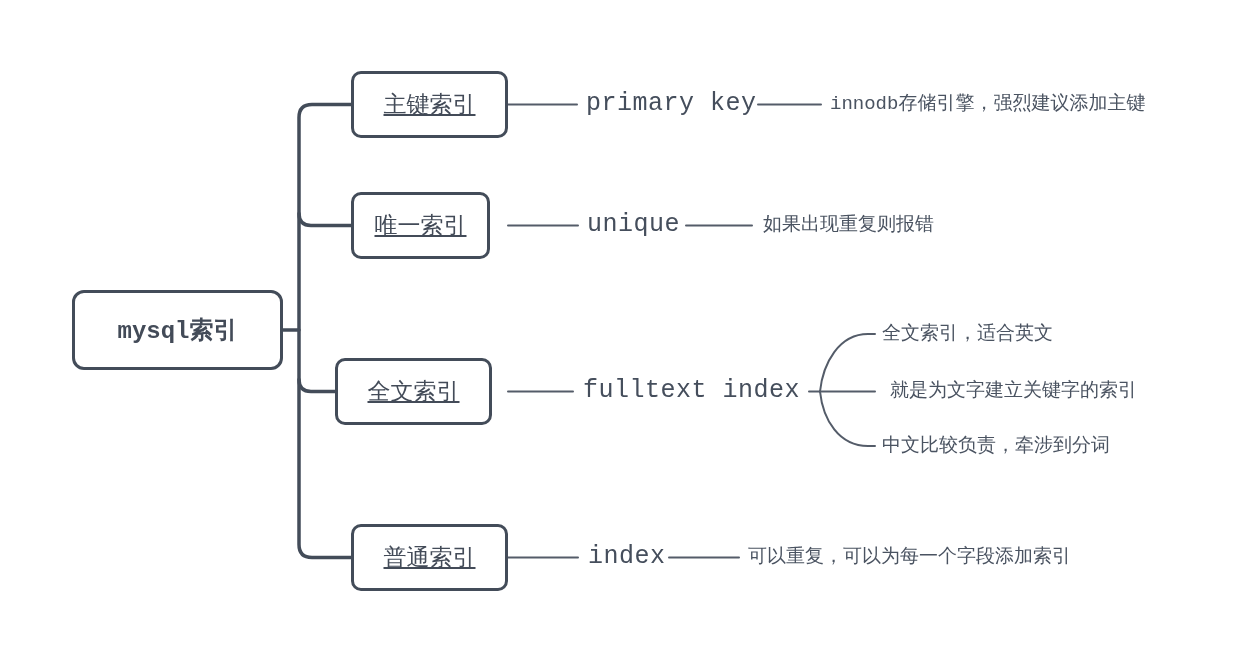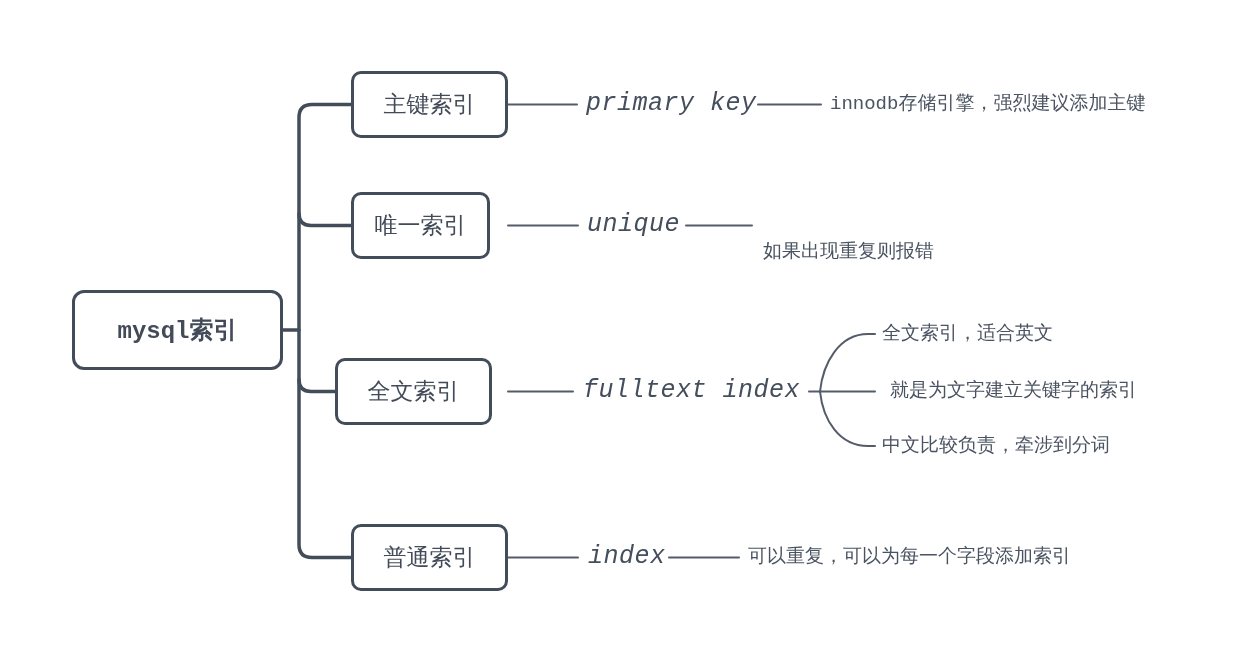--- a/index.html
+++ b/index.html
@@ -14,26 +14,26 @@
   .node {
     position:absolute; box-sizing:border-box; background:#ffffff;
     border:3.5px solid #434c59; border-radius:10px;
     display:flex; align-items:center; justify-content:center;
     color:#434b58; white-space:nowrap;
   }
   .node.root {
     border-radius:12px; font-weight:bold; font-size:24px;
     font-family:"Liberation Mono", "DejaVu Sans", sans-serif;
   }
-  .node.child { font-size:23px; }
+  .node.child { font-size:23px;text-decoration:underline; }
 
   .keyword {
     position:absolute; white-space:nowrap; line-height:32px; height:32px;
     font-family:"Liberation Mono", "DejaVu Sans Mono", monospace;
-    font-size:25px; color:#454e5c; letter-spacing:0.5px;font-style:italic;
+    font-size:25px; color:#454e5c; letter-spacing:0.5px;
   }
   .note {
     position:absolute; white-space:nowrap; line-height:26px; height:26px;
     font-family:"Liberation Mono", "DejaVu Sans", sans-serif;
     font-size:19px; color:#4a5361;
   }
 </style>
 </head>
 <body>
 
@@ -78,19 +78,19 @@
   <div class="node child" style="left:351px; top:524px; width:157px; height:67px;">
     <span>普通索引</span>
   </div>
 
   <div class="keyword" style="left:586px; top:88px;">primary key</div>
   <div class="keyword" style="left:587px; top:209px;">unique</div>
   <div class="keyword" style="left:583px; top:375px;">fulltext index</div>
   <div class="keyword" style="left:588px; top:541px;">index</div>
 
   <div class="note" style="left:830px; top:91px;">innodb存储引擎，强烈建议添加主键</div>
-  <div class="note" style="left:763px; top:212px;margin-top:27px;">如果出现重复则报错</div>
+  <div class="note" style="left:763px; top:212px;">如果出现重复则报错</div>
   <div class="note" style="left:882px; top:321px;">全文索引，适合英文</div>
   <div class="note" style="left:882px; top:378px;margin-left:8px;">就是为文字建立关键字的索引</div>
   <div class="note" style="left:882px; top:433px;">中文比较负责，牵涉到分词</div>
   <div class="note" style="left:748px; top:544px;text-align:center;">可以重复，可以为每一个字段添加索引</div>
 
 </div>
 
 </body></html>

